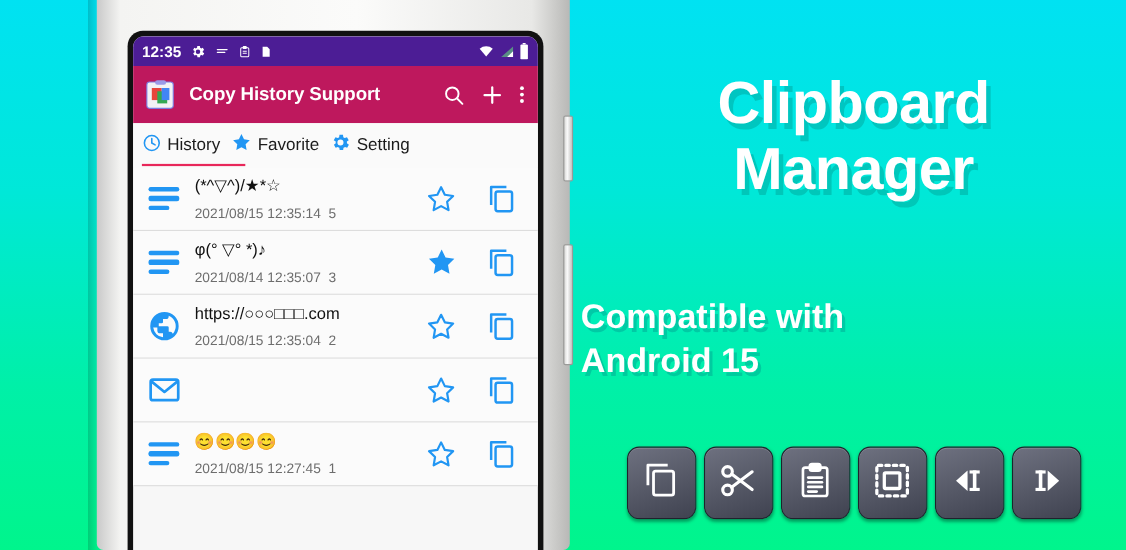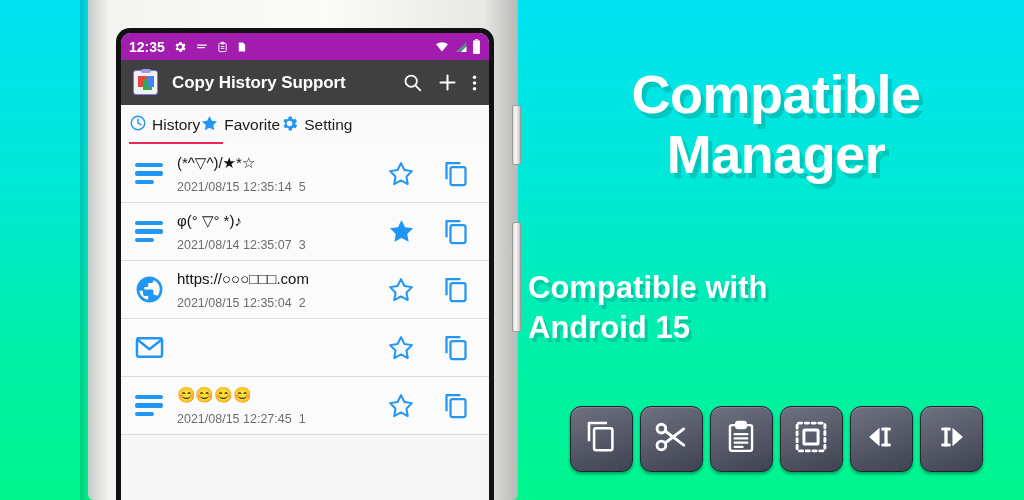--- a/index.html
+++ b/index.html
@@ -39,30 +39,30 @@
     padding: 5px 5px 0 5px;
   }
   #screen {
     width: 100%; height: 100%;
     background: #f7f7f7; border-radius: 10px 10px 0 0;
     overflow: hidden; position: relative;
   }
 
   
   #statusbar {
-    height: 27px; background: #a21caf; color: #ffffff;
+    height: 27px; background: #4c1d95; color: #ffffff;
     display: flex; align-items: center; padding: 0 8px; gap: 8px;
     font-size: 14px; font-weight: bold;
   }
   #statusbar .sb-right { margin-left: auto; display: flex; align-items: center; gap: 4px; }
   .sb-ico { display: inline-flex; align-items: center; }
 
   
   #appbar {
-    height: 45px; background: #404040;
+    height: 52px; background: #be185d;
     display: flex; align-items: center; padding: 0 12px; gap: 14px;
   }
   #app-icon {
     width: 25px; height: 25px; border-radius: 3px;
     background: #f2f2f5; border: 1.5px solid #7b7ce0;
     position: relative; flex: 0 0 auto;
     display: flex; align-items: center; justify-content: center;
   }
   #app-icon:before {
     content: ""; position: absolute; top: -2px; left: 50%;
@@ -76,21 +76,21 @@
   #appbar-title {
     color: #fff; font-size: 17px; font-weight: bold;
     white-space: nowrap; letter-spacing: -0.1px;
   }
   .ab-act { margin-left: auto; }
   .ab-btn { display: flex; align-items: center; justify-content: center; cursor: pointer; }
 
   
   #tabs {
     height: 40px; background: #fafafa;
-    display: flex; align-items: center; padding: 0 8px; 
+    display: flex; align-items: center; padding: 0 8px; gap: 10px;
     position: relative;
   }
   .tab { display: flex; align-items: center; gap: 5px; cursor: pointer; }
   .tab-label { font-size: 15.5px; color: #1b1b1b; }
   #tab-underline {
     position: absolute; left: 8px; bottom: 1px;
     width: 94px; height: 2.5px; background: #e8275a;
   }
 
   
@@ -399,21 +399,21 @@
           </div>
 
         </div>
       </div>
     </div>
   </div>
 
   <div id="promo">
 
     <div id="promo-title">
-      <div>Compatible</div>
+      <div>Clipboard</div>
       <div>Manager</div>
     </div>
 
     <div id="promo-sub">
       <div>Compatible with</div>
       <div>Android 15</div>
     </div>
 
     <div id="toolbar">
 

